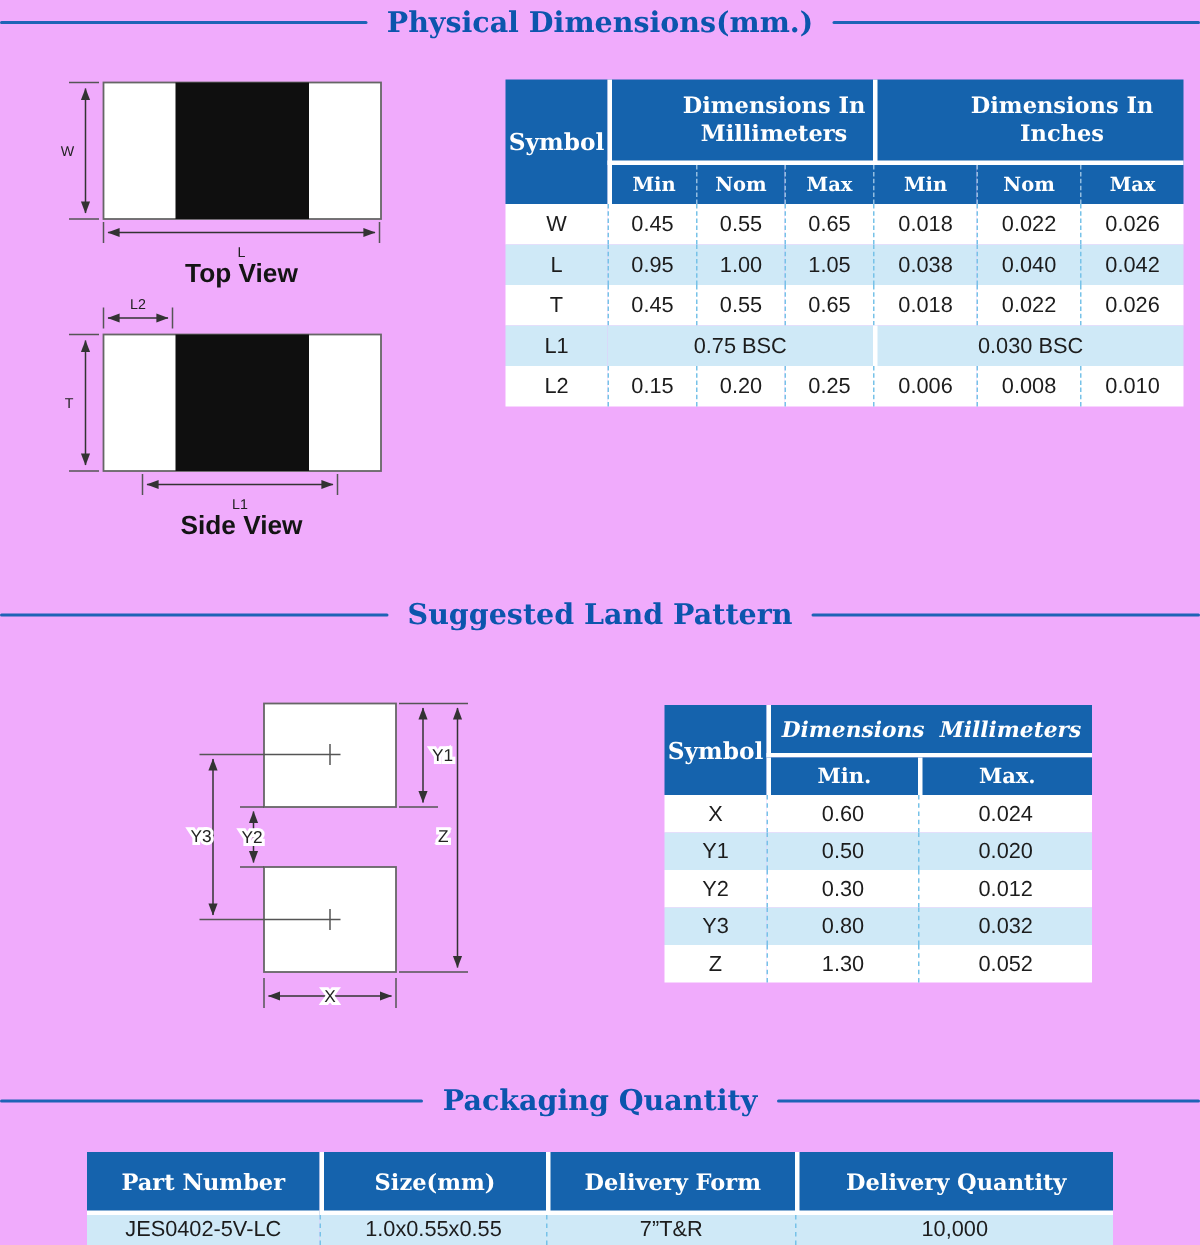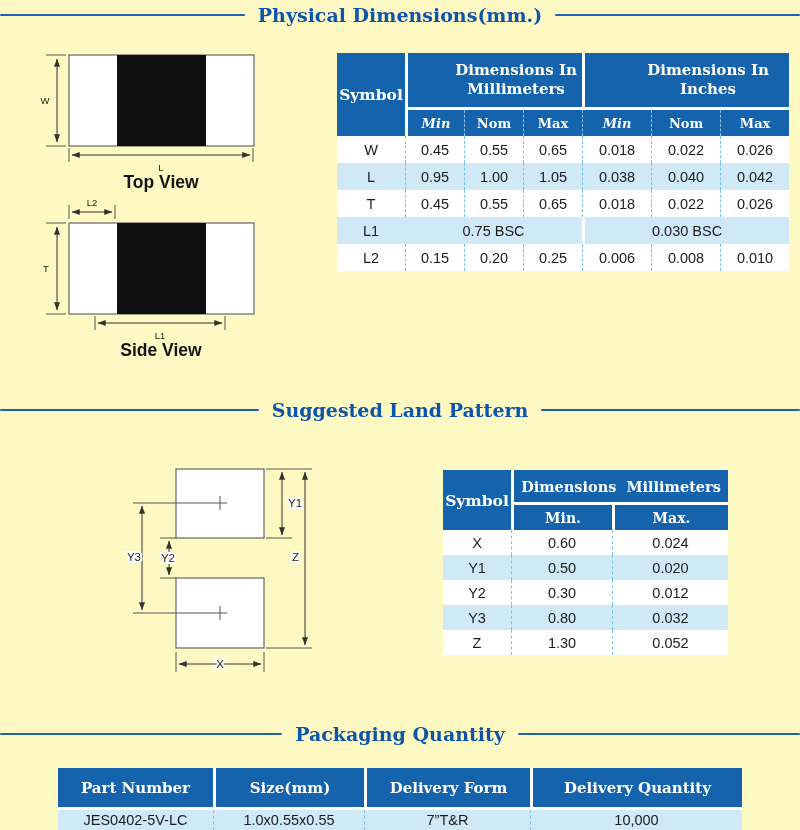--- a/index.html
+++ b/index.html
@@ -1,20 +1,20 @@
 <!DOCTYPE html>
 <html><head>
 <meta charset="utf-8">
 <style>
   * { box-sizing: border-box; margin: 0; padding: 0; }
   html,body { background:#fff; }
   #page {
     position: relative;
     width: 800px; height: 830px;
-    background: #fef9c3;
+    background: #f0abfc;
     font-family: "Liberation Sans", sans-serif;
     overflow: hidden;
   }
   
   .sec-title {
     position: absolute; left: 0; right: 0;
     display: flex; align-items: center; gap: 13px;
     height: 26px;
   }
   .sec-title .rule { flex: 1; height: 2px; background: #1e63b6; border-radius: 2px; }
@@ -49,30 +49,30 @@
   }
   tr.alt td { background: #cfe9f7; }
 
   
   #dim-table { position: absolute; left: 337px; top: 53px; width: 452px; }
   #dim-table th.sym  { font-size: 15.5px; }
   #dim-table th.grp  { font-size: 15px; height: 57px; border-left: 3px solid #fff; border-bottom: 3px solid #fff; }
   #dim-table th.grp .wrap { display: inline-block; max-width: 134px; line-height: 1.25; margin-left: 42px; }
   #dim-table th.sub  { font-size: 13px; height: 26px; }
   #dim-table th.sub + th.sub { border-left: 1.5px dashed rgba(215,238,252,.65); }
-  #dim-table th.sub.gs { border-left: 3px solid #fff; font-style: italic; }
+  #dim-table th.sub.gs { border-left: 3px solid #fff; }
   #dim-table td { height: 27px; }
   #dim-table td + td { border-left: 1.5px dashed #77c2e8; }
   #dim-table td.m1 { border-left: none; }
   #dim-table td.m2 { border-left: 3px solid #fff; }
 
   
   #land-table { position: absolute; left: 443px; top: 470px; width: 285px; }
   #land-table th.sym { font-size: 15.5px; }
-  #land-table th.grp { font-size: 14.5px; height: 35px; border-left: 3px solid #fff; border-bottom: 3px solid #fff; white-space: pre; }
+  #land-table th.grp { font-size: 14.5px; height: 35px; border-left: 3px solid #fff; border-bottom: 3px solid #fff; white-space: pre; font-style: italic; }
   #land-table th.sub { font-size: 14px; height: 25px; }
   #land-table th.sub.gs  { border-left: 3px solid #fff; }
   #land-table th.sub.sep { border-left: 3px solid #fff; }
   #land-table td { height: 25px; }
   #land-table td + td { border-left: 1.5px dashed #77c2e8; }
 
   
   #pack-table { position: absolute; left: 58px; top: 768px; width: 684px; }
   #pack-table th { font-size: 15px; height: 42px; border-bottom: 3px solid #fff; }
   #pack-table th + th { border-left: 3px solid #fff; }

